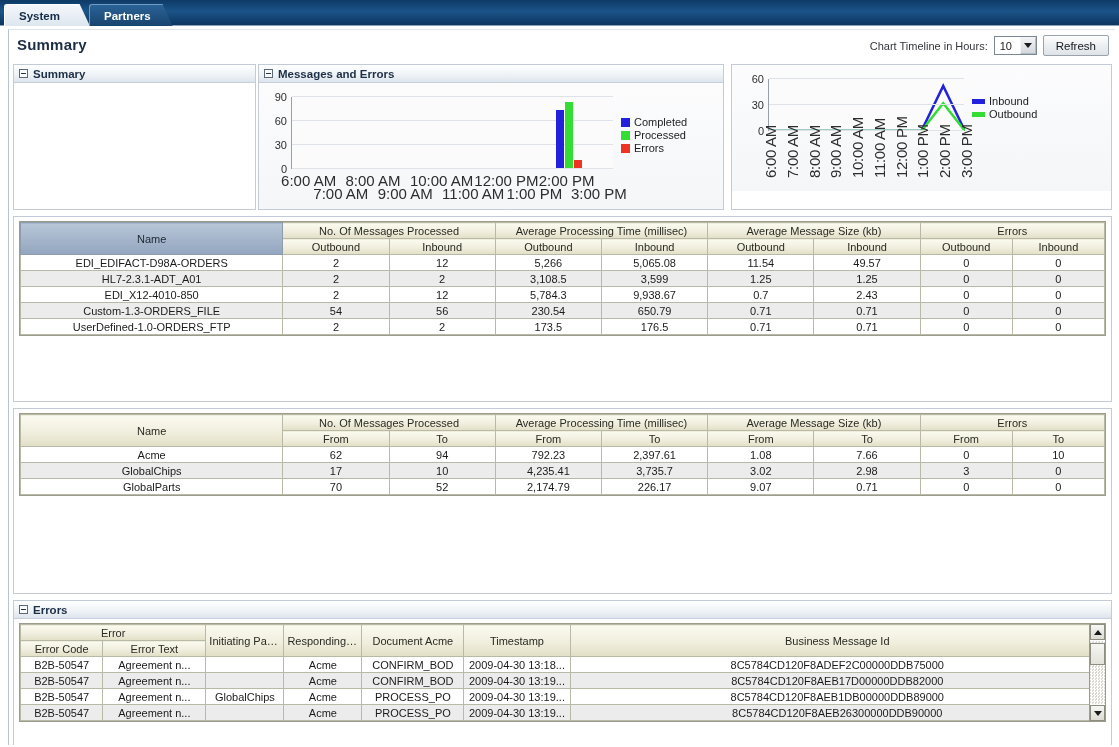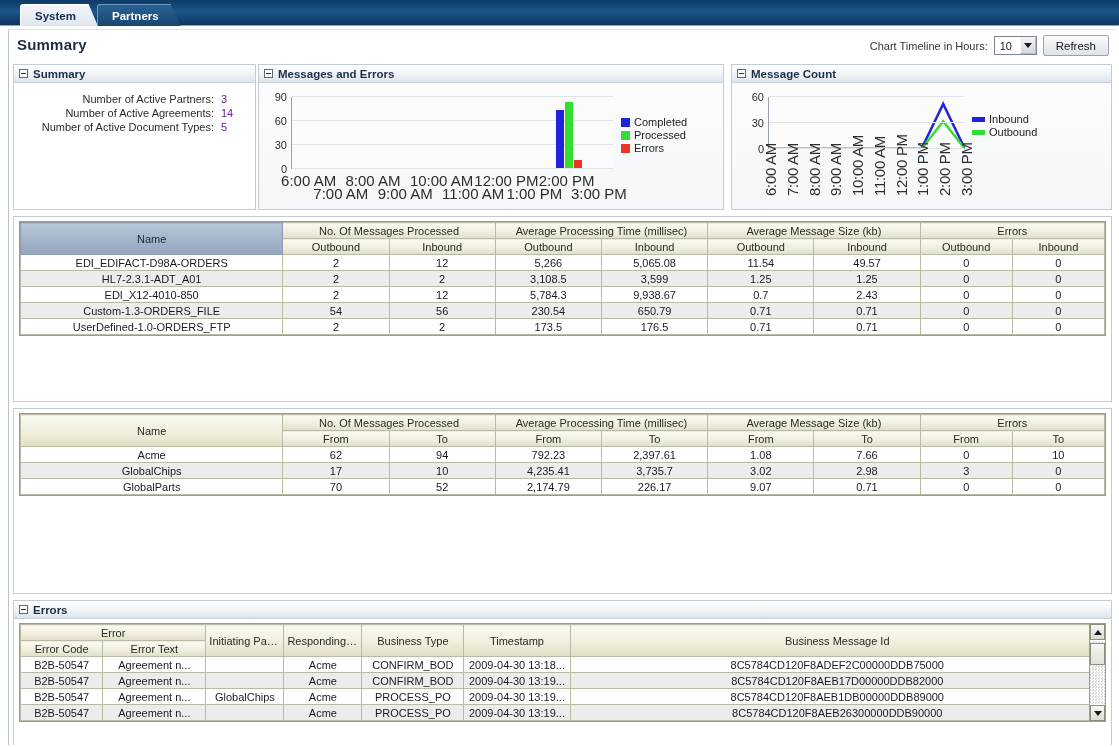--- a/index.html
+++ b/index.html
@@ -32,22 +32,21 @@
     position: relative;
     border-top-left-radius: 3px;
     transform: skewX(0deg);
   }
   .tab.active {
     background: linear-gradient(to bottom, #f4f7fa 0%, #dde6ef 100%);
     color: #132b44;
     border-top: 1px solid #ffffff;
     border-left: 1px solid #ffffff;
     clip-path: polygon(0 0, 88% 0, 100% 100%, 0 100%);
-    padding-right: 22px;
-    margin-left: 16px;
+    padding-right: 30px;
   }
   .tab.inactive {
     background: linear-gradient(to bottom, #2a6296 0%, #19456f 100%);
     color: #ffffff;
     border-top: 1px solid #6f9cc4;
     border-left: 1px solid #6f9cc4;
     clip-path: polygon(0 0, 88% 0, 100% 100%, 0 100%);
     padding-right: 22px;
     margin-left: -4px;
   }
@@ -232,34 +231,20 @@
       </span>
       <button class="btn">Refresh</button>
     </div>
   </div>
 
   <div class="panel" style="left:4px; top:34px; width:243px; height:146px;">
     <div class="panelhead">
       <span class="collapse"></span>
       <span>Summary</span>
     </div>
-    <div class="panelbody" style="padding:8px 8px 0 0;">
-      <div class="statrow">
-        <span class="statlabel">Number of Active Partners:</span>
-        <span class="statval">3</span>
-      </div>
-      <div class="statrow">
-        <span class="statlabel">Number of Active Agreements:</span>
-        <span class="statval">14</span>
-      </div>
-      <div class="statrow">
-        <span class="statlabel">Number of Active Document Types:</span>
-        <span class="statval">5</span>
-      </div>
-    </div>
   </div>
 
   <div class="panel" style="left:249px; top:34px; width:466px; height:146px;">
     <div class="panelhead">
       <span class="collapse"></span>
       <span>Messages and Errors</span>
     </div>
     <div class="panelbody">
       <div class="chartwrap">
         <div id="barplot" class="plot" style="left:32px; top:14px; width:322px; height:72px;">
@@ -301,24 +286,20 @@
             <div class="legrow">
               <span class="swatch" style="background: rgb(238, 51, 34);"></span>
               <span>Errors</span>
             </div>
           </div>
       </div>
     </div>
   </div>
 
   <div class="panel" style="left:722px; top:34px; width:381px; height:146px;">
-    <div class="panelhead">
-      <span class="collapse"></span>
-      <span>Message Count</span>
-    </div>
     <div class="panelbody">
       <div class="chartwrap">
         <div id="lineplot" class="plot" style="left:36px; top:14px; width:196px; height:52px;">
           <svg id="linesvg" width="196" height="52" viewBox="0 0 196 52" preserveAspectRatio="none" style="display:block">
               <polyline points="0.0,52.0 21.8,52.0 43.6,52.0 65.3,52.0 87.1,52.0 108.9,52.0 130.7,52.0 152.4,52.0 174.2,6.9 196.0,52.0" fill="none" stroke="#2222dd" stroke-width="2.5"></polyline>
               <polyline points="0.0,52.0 21.8,52.0 43.6,52.0 65.3,52.0 87.1,52.0 108.9,52.0 130.7,52.0 152.4,52.0 174.2,24.3 196.0,52.0" fill="none" stroke="#33dd33" stroke-width="2.5"></polyline>
             </svg>
         <div class="gridline" style="top: 51px;"></div>
             <div class="gridline" style="top: 25px;"></div>
             <div class="gridline" style="top: -1px;"></div>
@@ -539,21 +520,21 @@
               <col style="width: 7.2%;">
               <col style="width: 9.4%;">
               <col style="width: 9.8%;">
               <col style="width: 49.3%;">
             </colgroup>
             <thead>
               <tr>
                 <th colspan="2">Error</th>
                 <th rowspan="2">Initiating Partner</th>
                 <th rowspan="2">Responding Partner</th>
-                <th rowspan="2">Business Type</th>
+                <th rowspan="2">Document Acme</th>
                 <th rowspan="2">Timestamp</th>
                 <th rowspan="2">Business Message Id</th>
               </tr>
               <tr>
                 <th>Error Code</th>
                 <th>Error Text</th>
               </tr>
             </thead>
             <tbody>
               <tr>

